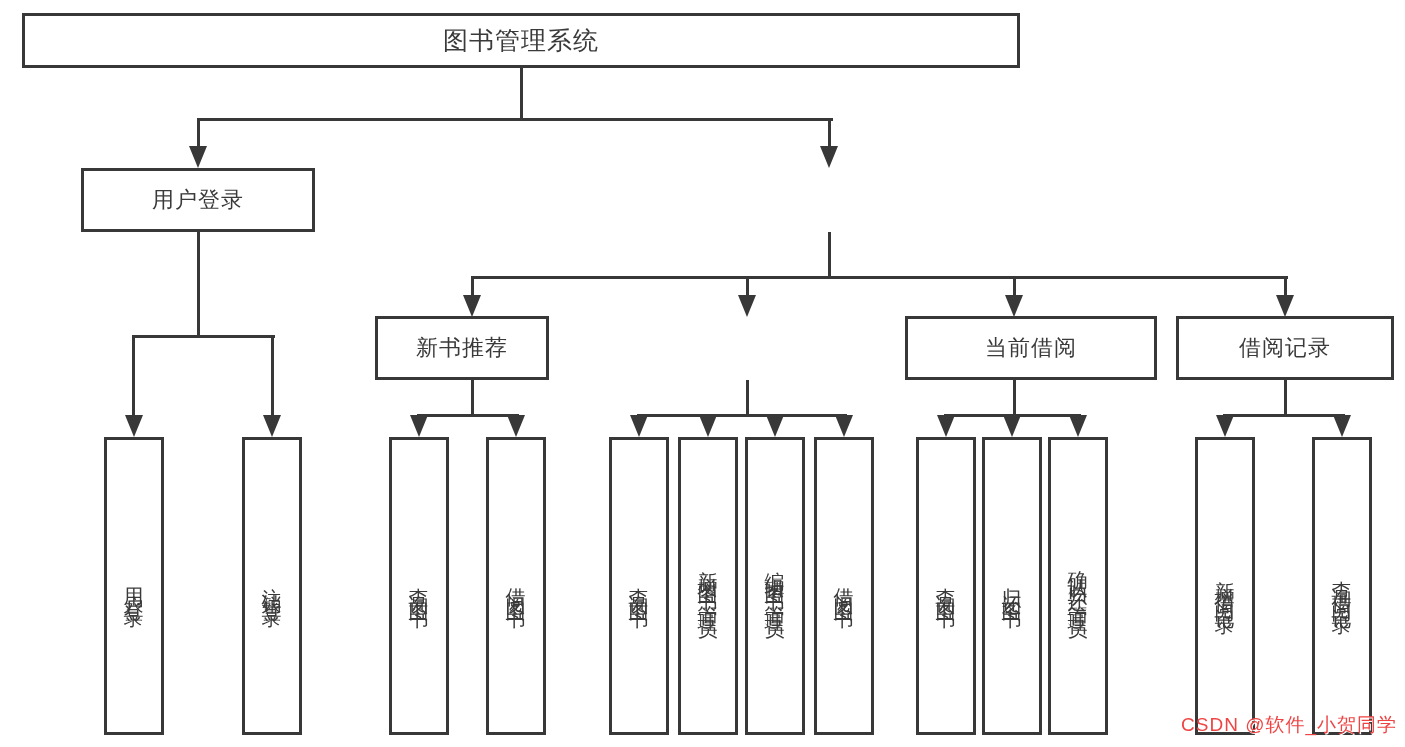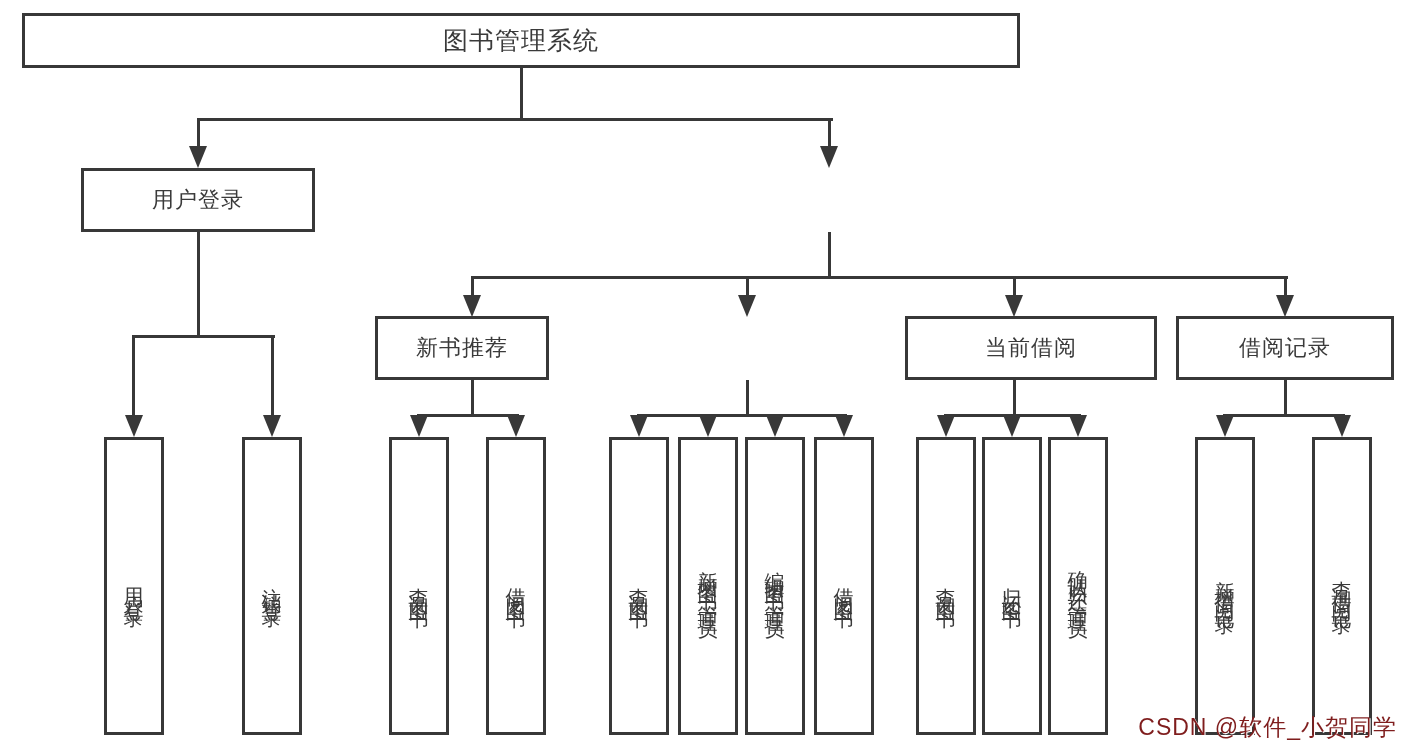--- a/index.html
+++ b/index.html
@@ -39,22 +39,22 @@
     position: absolute;
     width: 0; height: 0;
     border-left: 9px solid transparent;
     border-right: 9px solid transparent;
     border-top: 22px solid #383838;
   }
   .watermark {
     position: absolute;
     right: 8px;
     top: 712px;
-    font-size: 23px;
-    color: #7f1d1d;
+    font-size: 19px;
+    color: #ef4444;
     letter-spacing: 1px;
     white-space: nowrap;
     text-shadow: 1px 1px 0 #ffffff;
   }
 </style>
 </head>
 <body>
 
 <div id="canvas">
 

